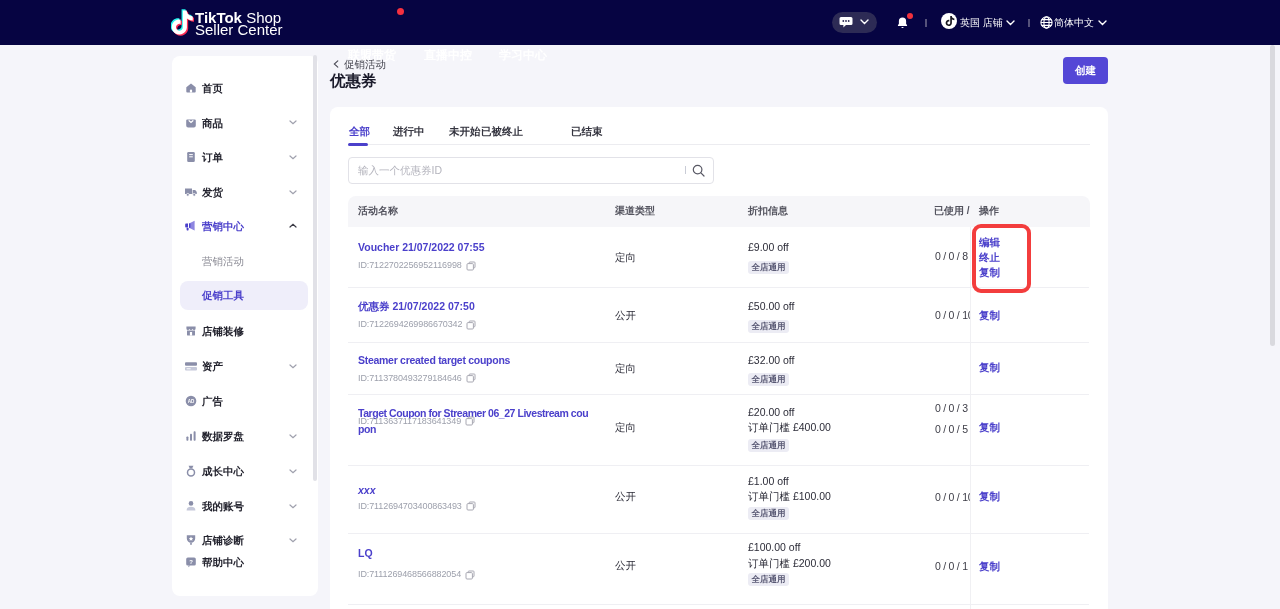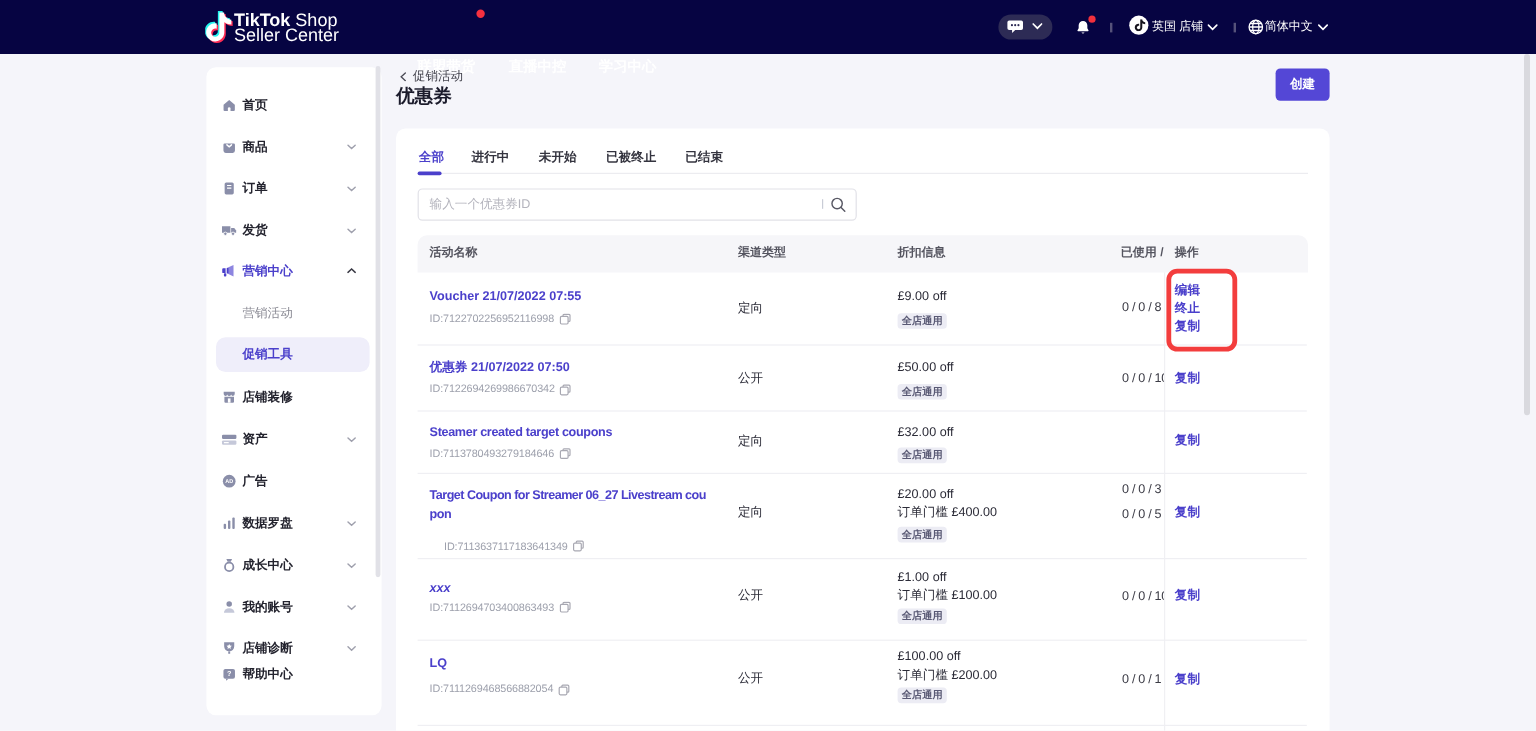--- a/index.html
+++ b/index.html
@@ -205,21 +205,21 @@
   </svg>
   <div class="abs" style="left:344px; top:58px; color:#45454f; font-size:10.5px; line-height:12px;">促销活动</div>
   <div class="abs" style="left:330px; top:72px; color:#1b1b2b; font-size:15.5px; font-weight:700; line-height:18px;">优惠券</div>
   <div class="abs" style="left:1063px; top:57px; width:45px; height:27px; background:#5447d6; border-radius:4px; color:#fff; font-size:10.5px; font-weight:700; text-align:center; line-height:27px;">创建</div>
 
   <div class="card" style="left:330px; top:107px; width:778px; height:502px; border-radius:8px 8px 0 0;"></div>
 
   <div class="abs" style="left:349px; top:125px; color:#4b40cb; font-size:10.5px; font-weight:700; line-height:12px;">全部</div>
   <div class="abs" style="left:393px; top:125px; color:#34343f; font-size:10.5px; font-weight:700; line-height:12px;">进行中</div>
   <div class="abs" style="left:449px; top:125px; color:#34343f; font-size:10.5px; font-weight:700; line-height:12px;">未开始</div>
-  <div class="abs" style="left:505px; top:125px; color:#34343f; font-size:10.5px; font-weight:700; line-height:12px;">已被终止</div>
+  <div class="abs" style="left:481px; top:125px; color:#34343f; font-size:10.5px; font-weight:700; line-height:12px;">已被终止</div>
   <div class="abs" style="left:571px; top:125px; color:#34343f; font-size:10.5px; font-weight:700; line-height:12px;">已结束</div>
   <div class="abs" style="left:348px; top:144px; width:742px; height:1px; background:#ececf0;"></div>
   <div class="abs" style="left:348px; top:142.5px; width:20px; height:3px; background:#4b40cb; border-radius:1.5px;"></div>
 
   <div class="abs" style="left:348px; top:157px; width:366px; height:27px; border:1px solid #e2e2e8; border-radius:4px; background:#fff;"></div>
   <div class="abs" style="left:358px; top:164px; color:#b4b4bd; font-size:10.5px; line-height:13px;">输入一个优惠券ID</div>
   <div class="abs" style="left:685px; top:166px; width:1px; height:8px; background:#c9ccd6;"></div>
   <svg class="abs" style="left:692px; top:164px;" width="13" height="13" viewBox="0 0 13 13">
     <circle cx="5.6" cy="5.6" r="4.3" fill="none" stroke="#585864" stroke-width="1.2"></circle>
     <path d="M8.9 8.9 L12 12" stroke="#585864" stroke-width="1.2" stroke-linecap="round"></path>
@@ -269,21 +269,21 @@
       <path d="M3.2 2.6 V1.8 a0.8 0.8 0 0 1 0.8 -0.8 h4.2 a0.8 0.8 0 0 1 0.8 0.8 v4.2 a0.8 0.8 0 0 1 -0.8 0.8 h-0.8" fill="none" stroke="#a8a8b2" stroke-width="1"></path>
     </svg></div>
   <div class="cellval" style="left:615px; top:362px;">定向</div>
   <div class="cellval" style="left:748px; top:353.5px;">£32.00 off</div>
   <div class="tag" style="left:748px; top:373px;">全店通用</div>
   <div class="cellval" style="left:935px; top:362px; width:34.5px; overflow:hidden; color:#3c3c46; letter-spacing:-0.25px;margin-top:40px;">0 / 0 / 3</div>
   <div class="oplink" style="left:979px; top:361px;">复制</div>
   <div class="divider" style="top:394px;"></div>
 
   <div class="rowtitle" style="left:358px; top:405px; line-height:16px; letter-spacing:-0.45px;">Target Coupon for Streamer 06_27 Livestream cou<br>pon</div>
-  <div class="rowid" style="left:358px; top:450px; display:flex; margin-left:12px;">ID:7113637117183641349
+  <div class="rowid" style="left:358px; top:416px; display:flex; ">ID:7113637117183641349
     <svg style="margin-left:4px;" width="10" height="10" viewBox="0 0 10 10">
       <rect x="1" y="2.6" width="6.4" height="6.4" rx="1" fill="none" stroke="#a8a8b2" stroke-width="1"></rect>
       <path d="M3.2 2.6 V1.8 a0.8 0.8 0 0 1 0.8 -0.8 h4.2 a0.8 0.8 0 0 1 0.8 0.8 v4.2 a0.8 0.8 0 0 1 -0.8 0.8 h-0.8" fill="none" stroke="#a8a8b2" stroke-width="1"></path>
     </svg></div>
   <div class="cellval" style="left:615px; top:421px;">定向</div>
   <div class="cellval" style="left:748px; top:405.5px;">£20.00 off</div>
   <div class="cellval" style="left:748px; top:421px;">订单门槛 £400.00</div>
   <div class="tag" style="left:748px; top:439px;">全店通用</div>
   <div class="cellval" style="left:935px; top:423px; width:34.5px; overflow:hidden; color:#3c3c46; letter-spacing:-0.25px;">0 / 0 / 5</div>
   <div class="oplink" style="left:979px; top:421px;">复制</div>

